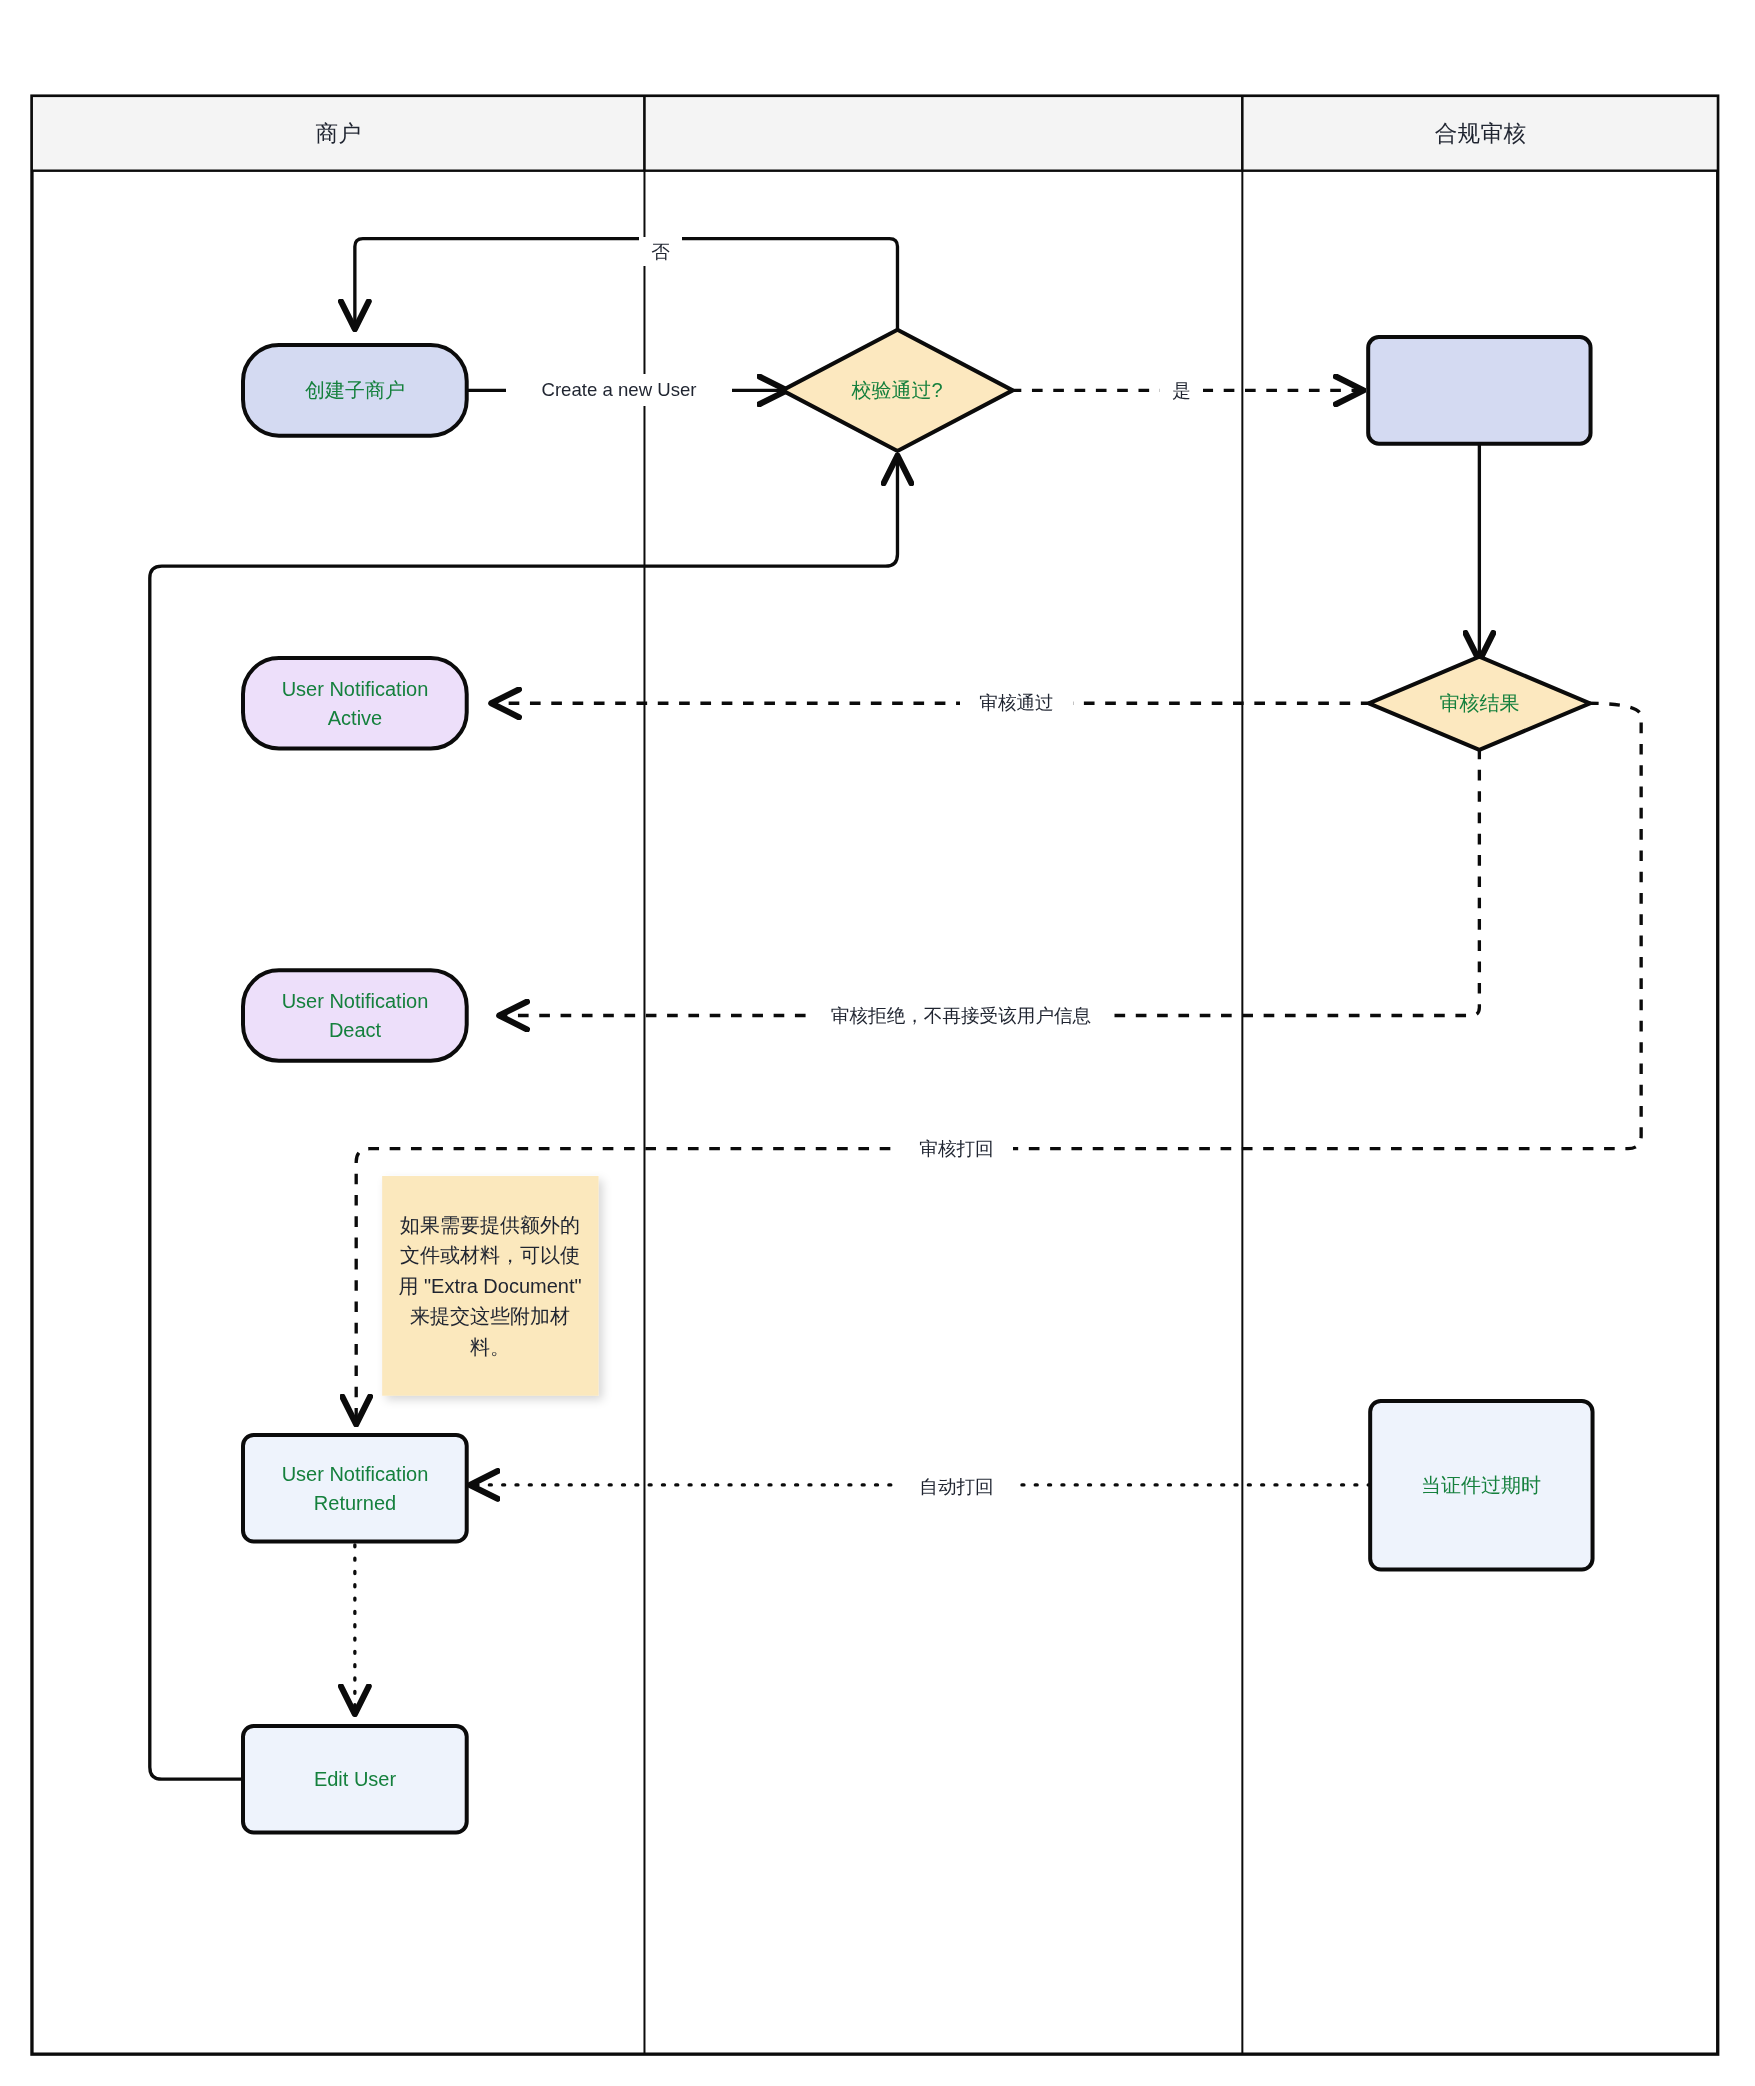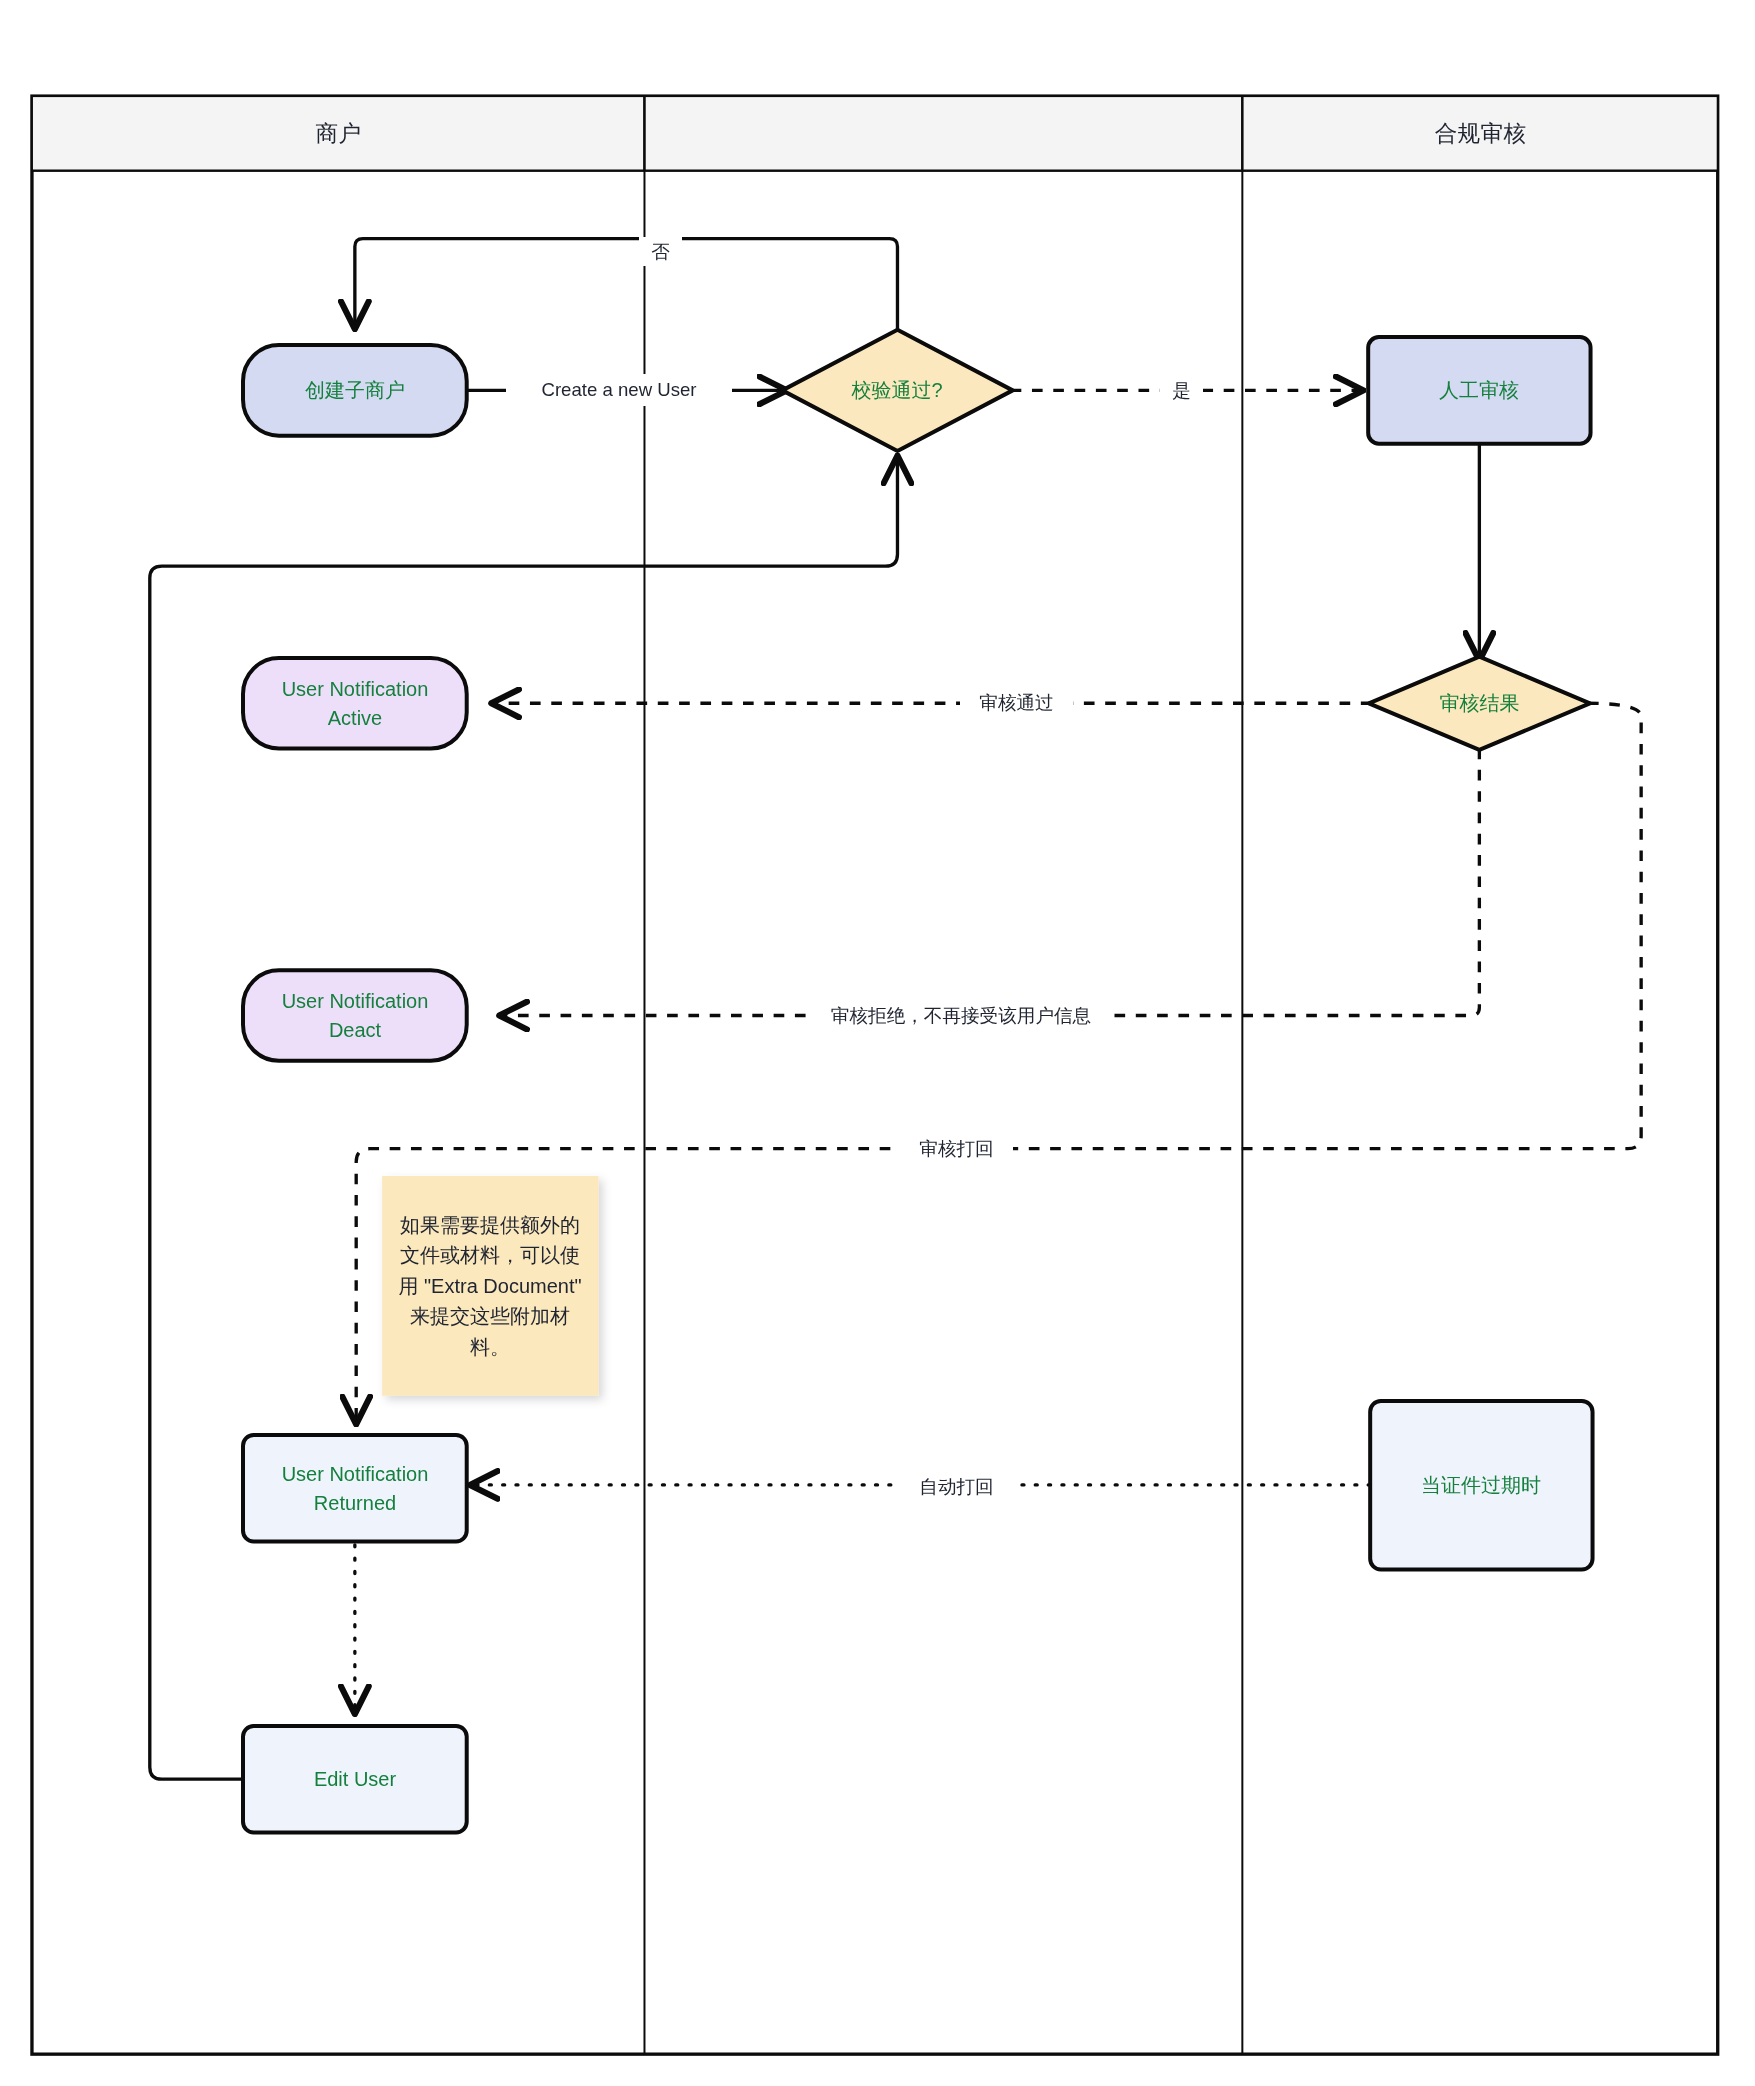--- a/index.html
+++ b/index.html
@@ -143,23 +143,20 @@
   </div>
 
   <div class="node-label" style="left:243px;top:345px;width:224px;height:91px;">
     <span>创建子商户</span>
   </div>
 
   <div class="node-label" style="left:782px;top:345px;width:230px;height:91px;">
     <span>校验通过?</span>
   </div>
 
-  <div class="node-label" style="left:1368px;top:337px;width:222px;height:107px;">
-    <span>人工审核</span>
-  </div>
 
   <div class="node-label" style="left:1369px;top:663px;width:221px;height:80px;">
     <span>审核结果</span>
   </div>
 
   <div class="node-label" style="left:243px;top:658px;width:224px;height:91px;flex-direction:column;">
     <span>User Notification</span>
     <span>Active</span>
   </div>
 

